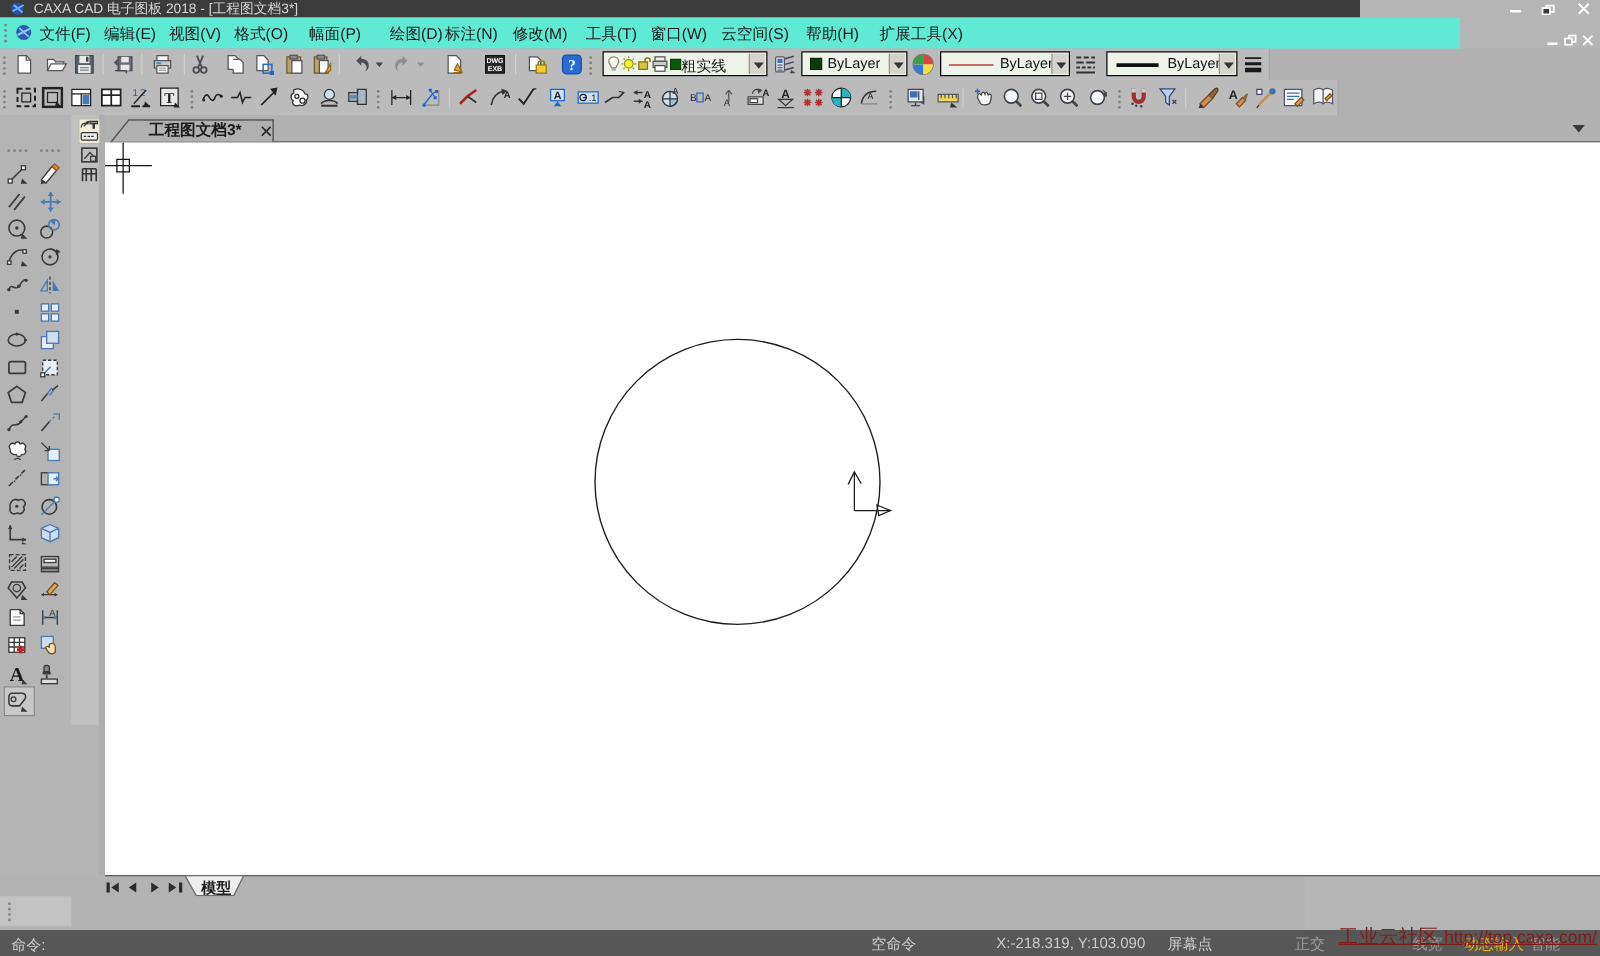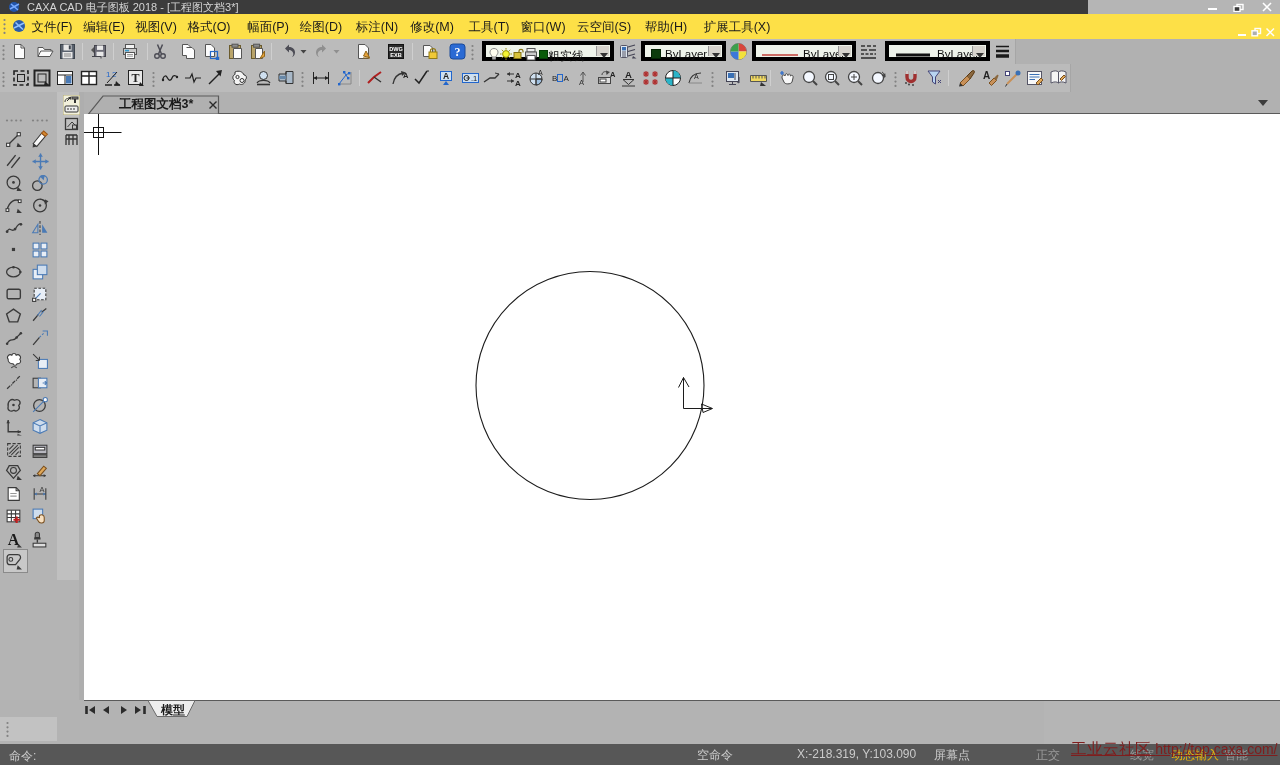--- a/index.html
+++ b/index.html
@@ -3,28 +3,28 @@
 <meta charset="utf-8">
 <style>
   * { margin:0; padding:0; box-sizing:border-box; }
   html,body { width:1280px; height:765px; overflow:hidden; }
   body { font-family:"Liberation Sans", sans-serif; position:relative; background:#b5b5b5; }
   .abs { position:absolute; }
   
   #title { left:0; top:0; width:1088px; height:14px; background:#3b3b3b; color:#dcdcdc; }
   #title .txt { position:absolute; left:27px; top:0px; font-size:11px; line-height:14px; color:#d4d4d4; }
   
-  #menu { left:0; top:14px; width:1280px; height:25px; background:#fde047; }
+  #menu { left:0; top:14px; width:1168px; height:25px; background:#5eead4; }
   .mitem { position:absolute; top:0; height:25px; line-height:26px; font-size:12.5px; color:#1a1a1a; transform:translateX(-50%); white-space:nowrap; }
   
   #tb1 { left:0; top:39px; width:1280px; height:25px; background:#b1b1b1; }
   #tb2 { left:0; top:64px; width:1280px; height:28px; background:#b1b1b1; }
   .sep { position:absolute; width:1px; background:#cfcfcf; }
   .ic { position:absolute; }
-  .combo { position:absolute; top:2px; height:20px; background:#eef3ea; border:4px solid #000000; font-size:12px; color:#111; }
+  .combo { position:absolute; top:2px; height:20px; background:#eef3ea; border:1px solid #000000; font-size:12px; color:#111; }
   .combo .arrowbtn { position:absolute; right:1px; top:1px; bottom:1px; width:13px; background:#d6d3cc; border-left:1px solid #979797; }
   .combo .arrowbtn:after { content:""; position:absolute; left:3px; top:7px; border:4px solid transparent; border-top:5px solid #333; }
   
   #tabbar { left:84px; top:92px; width:1196px; height:22px; background:#b1b1b1; }
   
   #lpanel { left:0; top:92px; width:84px; height:652px; background:#b4b4b4; }
   
   #canvas { left:84px; top:114px; width:1196px; height:586px; background:#fff; }
   
   #sheetbar { left:0; top:700px; width:1044px; height:44px; background:#b3b3b3; }
@@ -60,21 +60,21 @@
     </svg>
     <svg class="ic" style="left:12px;top:5px" width="14" height="14" viewBox="0 0 14 14">
       <circle cx="7" cy="7" r="6" fill="#2a5caa"></circle>
       <path d="M2 9 L12 4 M3.5 3.5 L11 10.5" stroke="#8fc0ff" stroke-width="1.6" fill="none"></path>
     </svg>
     <div class="mitem" style="left:52px">文件(F)</div>
     <div class="mitem" style="left:104px">编辑(E)</div>
     <div class="mitem" style="left:156px">视图(V)</div>
     <div class="mitem" style="left:209px">格式(O)</div>
     <div class="mitem" style="left:268px">幅面(P)</div>
-    <div class="mitem" style="left:321px">绘图(D)</div>
+    <div class="mitem" style="left:333px">绘图(D)</div>
     <div class="mitem" style="left:377px">标注(N)</div>
     <div class="mitem" style="left:432px">修改(M)</div>
     <div class="mitem" style="left:489px">工具(T)</div>
     <div class="mitem" style="left:543px">窗口(W)</div>
     <div class="mitem" style="left:604px">云空间(S)</div>
     <div class="mitem" style="left:666px">帮助(H)</div>
     <div class="mitem" style="left:737px">扩展工具(X)</div>
     <svg class="ic" style="left:1234px;top:12px" width="44" height="12" viewBox="0 0 44 12">
       <rect x="4" y="8" width="8" height="2" fill="#fdfdfd"></rect>
       <rect x="21" y="2.5" width="5.5" height="5" fill="none" stroke="#fdfdfd" stroke-width="1.4"></rect>

